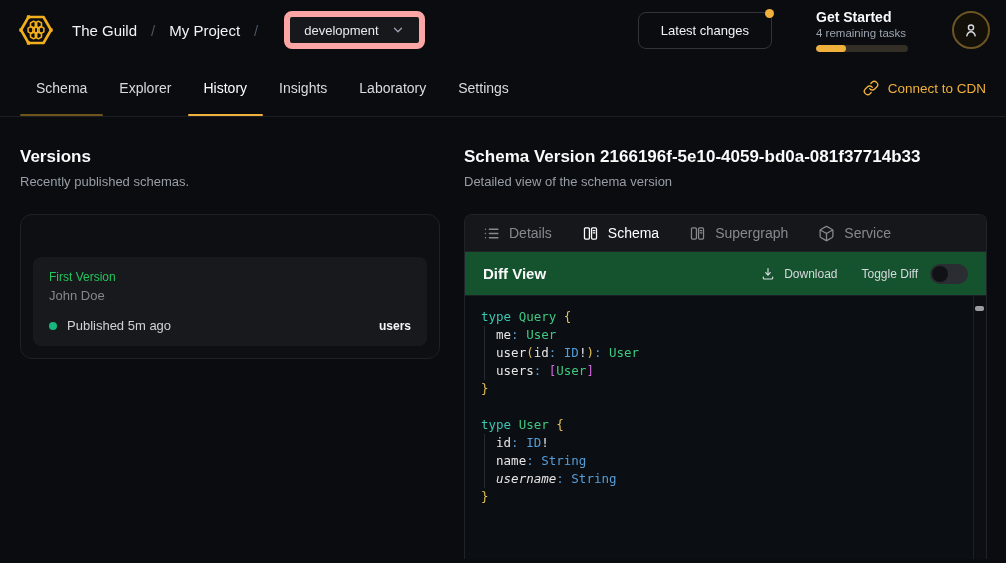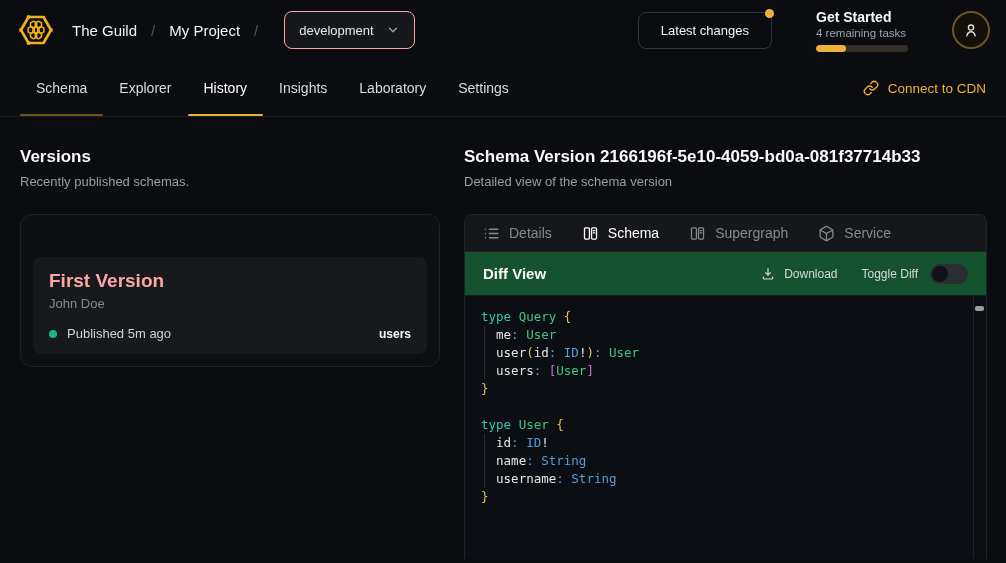--- a/index.html
+++ b/index.html
@@ -12,21 +12,21 @@
   }
   svg { display:block; }
 
   
   .header { height:60px; display:flex; align-items:center; justify-content:space-between; padding:0 16px; }
   .h-left { display:flex; align-items:center; }
   .logo { width:40px; height:40px; margin-right:14px; }
   .crumb { font-size:15px; font-weight:500; color:#f1f3f5; padding:0 2px; cursor:pointer; }
   .crumb-sep { color:#4b5563; font-size:15px; padding:0 12px; }
   .target-select { margin-left:14px; height:38px; display:flex; align-items:center; gap:12px; padding:0 14px;
-    background:#16181c; border:1px solid #fca5a5; border-radius:8px; font-size:13px; color:#e8eaed; cursor:pointer; }
+    background:#16181c; border:6px solid #fca5a5; border-radius:8px; font-size:13px; color:#e8eaed; cursor:pointer; }
   .h-right { display:flex; align-items:center; gap:44px; }
   .latest-btn { position:relative; height:37px; padding:0 22px; display:flex; align-items:center;
     background:transparent; border:1px solid #31343a; border-radius:8px; font-size:13px; color:#f1f3f5; cursor:pointer;
     font-family:"Liberation Sans", sans-serif; }
   .latest-dot { position:absolute; top:-4px; right:-3px; width:9px; height:9px; border-radius:50%; }
   .get-started { width:92px; }
   .gs-title { font-size:14px; font-weight:700; color:#fafafa; }
   .gs-sub { font-size:11.5px; color:#9ca3af; margin-top:2px; white-space:nowrap; }
   .gs-bar { margin-top:6px; height:7px; border-radius:4px; background:#332f26; overflow:hidden; }
   .gs-fill { height:100%; border-radius:4px; }
@@ -44,21 +44,21 @@
   
   .main { display:flex; gap:24px; padding:29px 19px 0 20px; }
   .left-col { width:420px; flex:none; }
   .right-col { flex:1; min-width:0; }
   .sec-title { font-size:17px; font-weight:700; color:#fafafa; line-height:21px; }
   .sec-sub { font-size:13px; color:#989ea6; margin-top:7px; line-height:16px; }
 
   .versions-card { margin-top:24px; background:#0d0f12; border:1px solid #1e2126; border-radius:12px;
     padding:42px 12px 12px 12px; }
   .version-item { background:#17191c; border-radius:8px; padding:13px 16px; cursor:pointer; }
-  .vi-name { font-size:19px; font-weight:700; color:#fca5a5; }
+  .vi-name { font-size:12px; font-weight:400; color:#22c55e; }
   .vi-author { font-size:13px; color:#83888f; margin-top:4px; }
   .vi-meta { display:flex; align-items:center; margin-top:15px; }
   .vi-dot { width:8px; height:8px; border-radius:50%; margin-right:10px; }
   .vi-status { font-size:13px; color:#cfd3d8; }
   .vi-service { margin-left:auto; font-size:12px; font-weight:700; color:#f5f6f7; }
 
   .panel { margin-top:24px; height:345px; border:1px solid #20232a; border-bottom:none;
     border-radius:8px 8px 0 0; overflow:hidden; background:#0b0d11; }
   .panel-tabs { height:37px; background:#15171a; border-bottom:1px solid #20232a;
     display:flex; align-items:center; gap:30px; padding:0 18px;text-align:center; }
@@ -267,21 +267,21 @@
         <div id="code-lines">
             <div class="code-line"><span style="color: rgb(56, 199, 176);">type</span><span style="color: rgb(230, 230, 230);"> </span><span style="color: rgb(64, 199, 128);">Query</span><span style="color: rgb(230, 230, 230);"> </span><span style="color: rgb(226, 192, 90);">{</span></div>
             <div class="code-line"><span style="color: rgb(230, 230, 230);">  me</span><span style="color: rgb(86, 156, 214);">:</span><span style="color: rgb(230, 230, 230);"> </span><span style="color: rgb(64, 199, 128);">User</span></div>
             <div class="code-line"><span style="color: rgb(230, 230, 230);">  user</span><span style="color: rgb(226, 192, 90);">(</span><span style="color: rgb(230, 230, 230);">id</span><span style="color: rgb(86, 156, 214);">:</span><span style="color: rgb(230, 230, 230);"> </span><span style="color: rgb(86, 156, 214);">ID</span><span style="color: rgb(230, 230, 230);">!</span><span style="color: rgb(226, 192, 90);">)</span><span style="color: rgb(86, 156, 214);">:</span><span style="color: rgb(230, 230, 230);"> </span><span style="color: rgb(64, 199, 128);">User</span></div>
             <div class="code-line"><span style="color: rgb(230, 230, 230);">  users</span><span style="color: rgb(86, 156, 214);">:</span><span style="color: rgb(230, 230, 230);"> </span><span style="color: rgb(207, 107, 214);">[</span><span style="color: rgb(64, 199, 128);">User</span><span style="color: rgb(207, 107, 214);">]</span></div>
             <div class="code-line"><span style="color: rgb(226, 192, 90);">}</span></div>
             <div class="code-line">&nbsp;</div>
             <div class="code-line"><span style="color: rgb(56, 199, 176);">type</span><span style="color: rgb(230, 230, 230);"> </span><span style="color: rgb(64, 199, 128);">User</span><span style="color: rgb(230, 230, 230);"> </span><span style="color: rgb(226, 192, 90);">{</span></div>
             <div class="code-line"><span style="color: rgb(230, 230, 230);">  id</span><span style="color: rgb(86, 156, 214);">:</span><span style="color: rgb(230, 230, 230);"> </span><span style="color: rgb(86, 156, 214);">ID</span><span style="color: rgb(230, 230, 230);">!</span></div>
             <div class="code-line"><span style="color: rgb(230, 230, 230);">  name</span><span style="color: rgb(86, 156, 214);">:</span><span style="color: rgb(230, 230, 230);"> </span><span style="color: rgb(86, 156, 214);">String</span></div>
-            <div class="code-line"><span style="color: rgb(230, 230, 230);">  username</span><span style="color: rgb(86, 156, 214);">:</span><span style="color: rgb(230, 230, 230);"> </span><span style="color: rgb(86, 156, 214);">String</span></div>
+            <div class="code-line"><span style="color: rgb(230, 230, 230); font-style: italic;">  username</span><span style="color: rgb(86, 156, 214);">:</span><span style="color: rgb(230, 230, 230);"> </span><span style="color: rgb(86, 156, 214);">String</span></div>
             <div class="code-line"><span style="color: rgb(226, 192, 90);">}</span></div>
           </div>
         <div class="indent-guide" style="top:30px; height:54px;"></div>
         <div class="indent-guide" style="top:138px; height:54px;"></div>
         <div class="code-scrolltrack">
           <div class="code-scrollthumb"></div>
         </div>
       </div>
     </div>
   </div>

